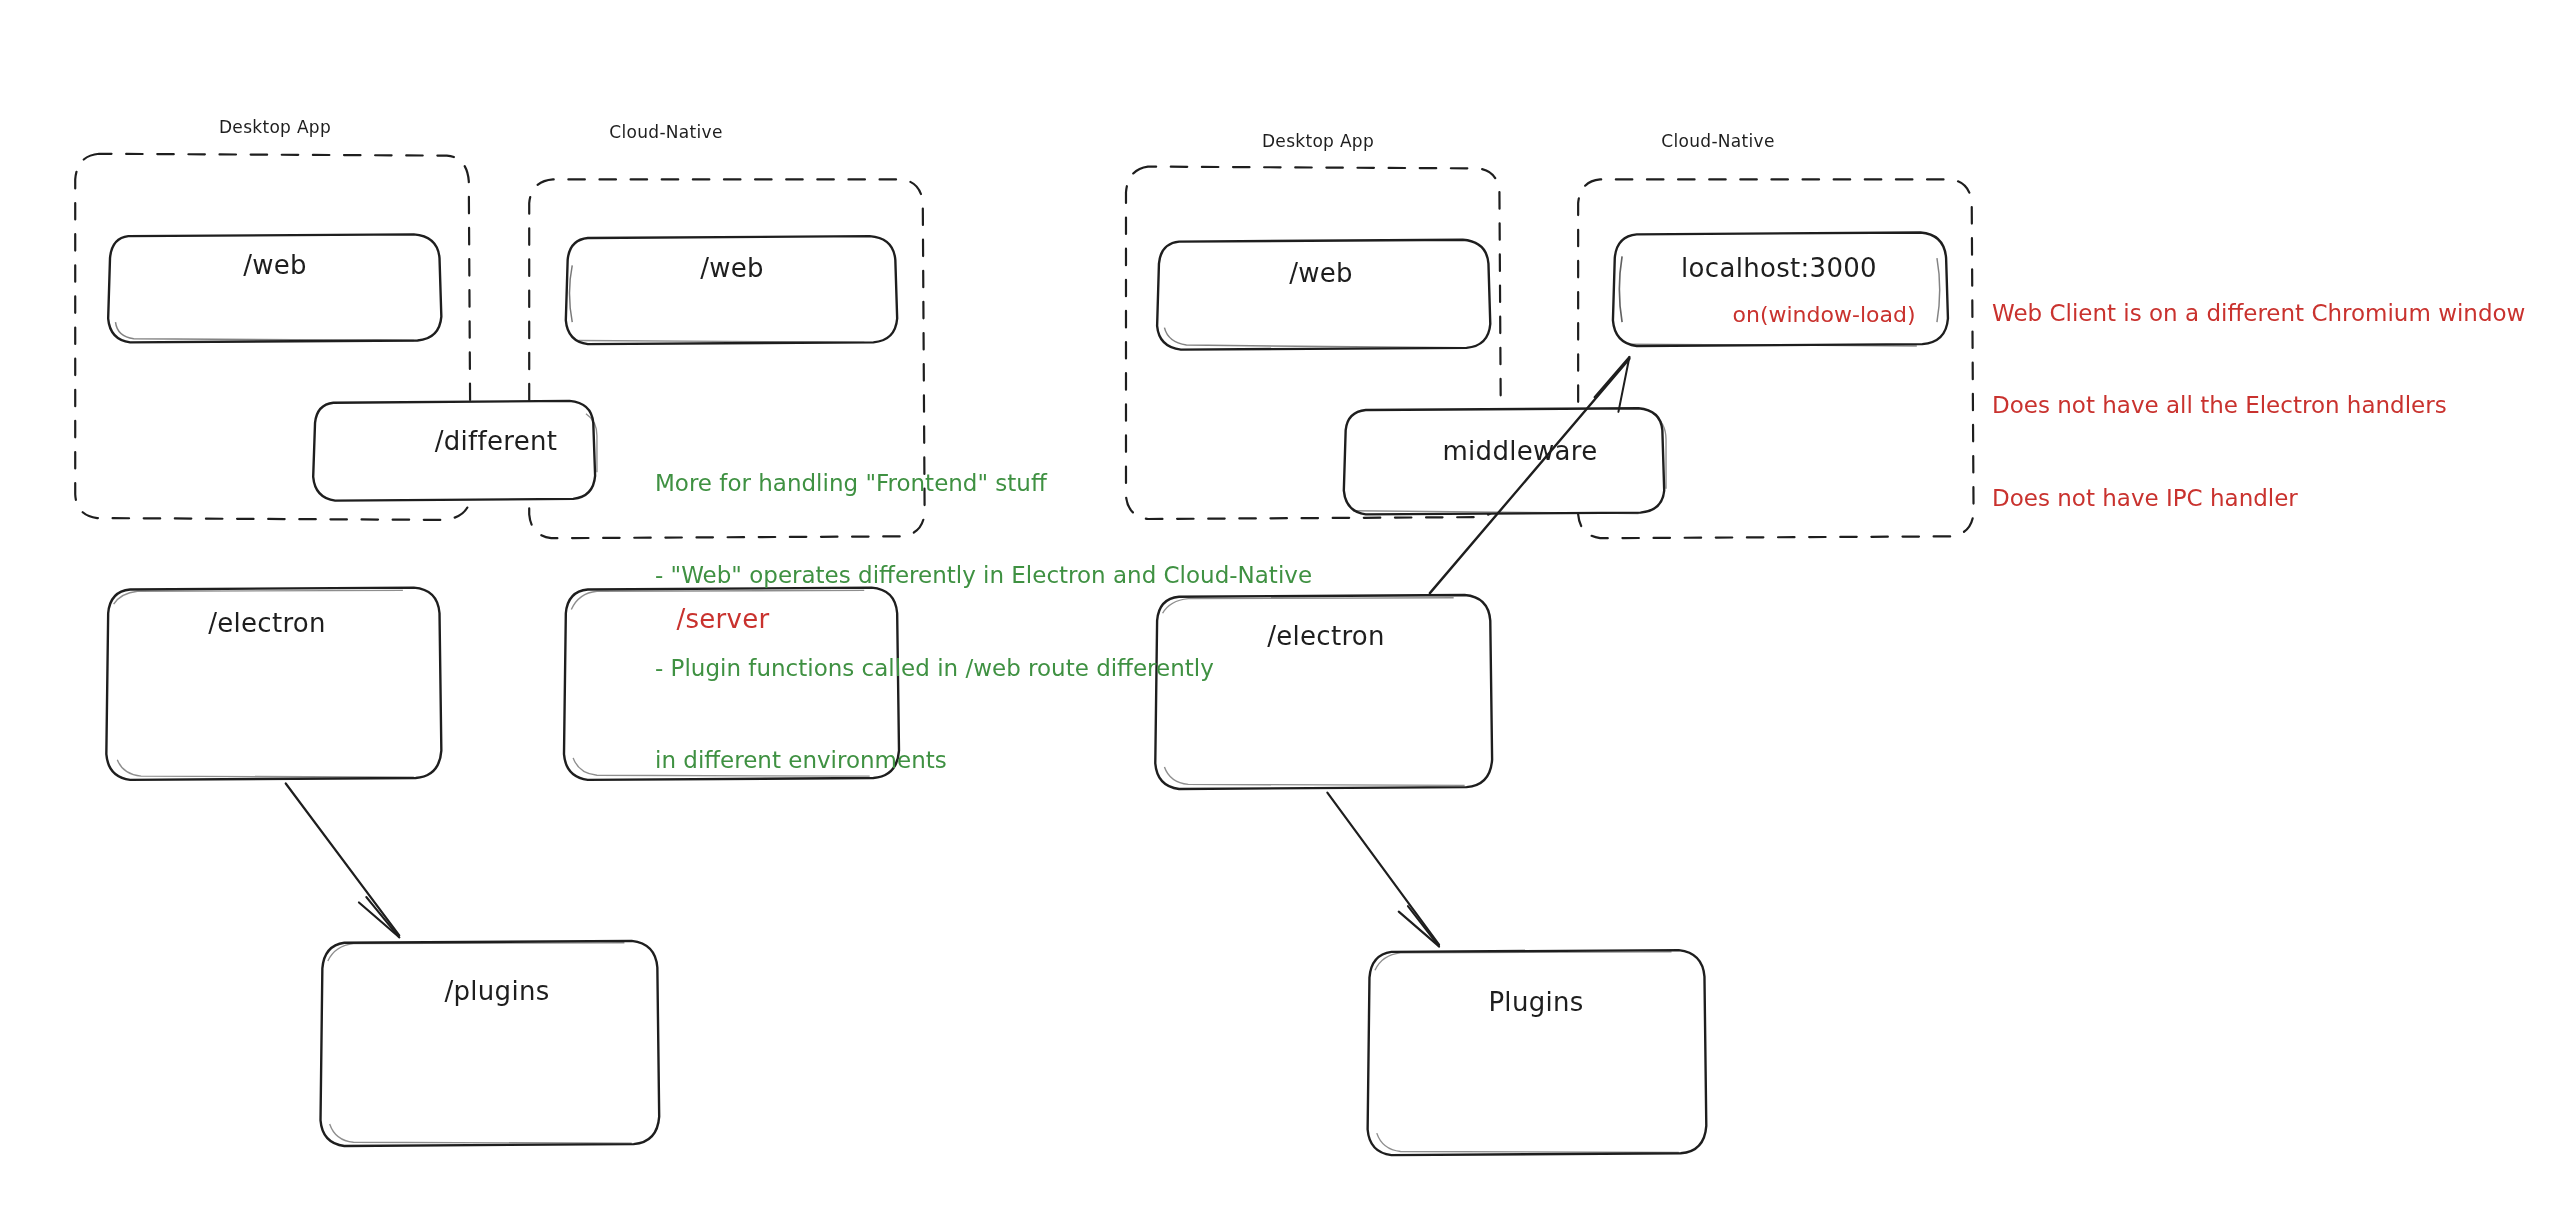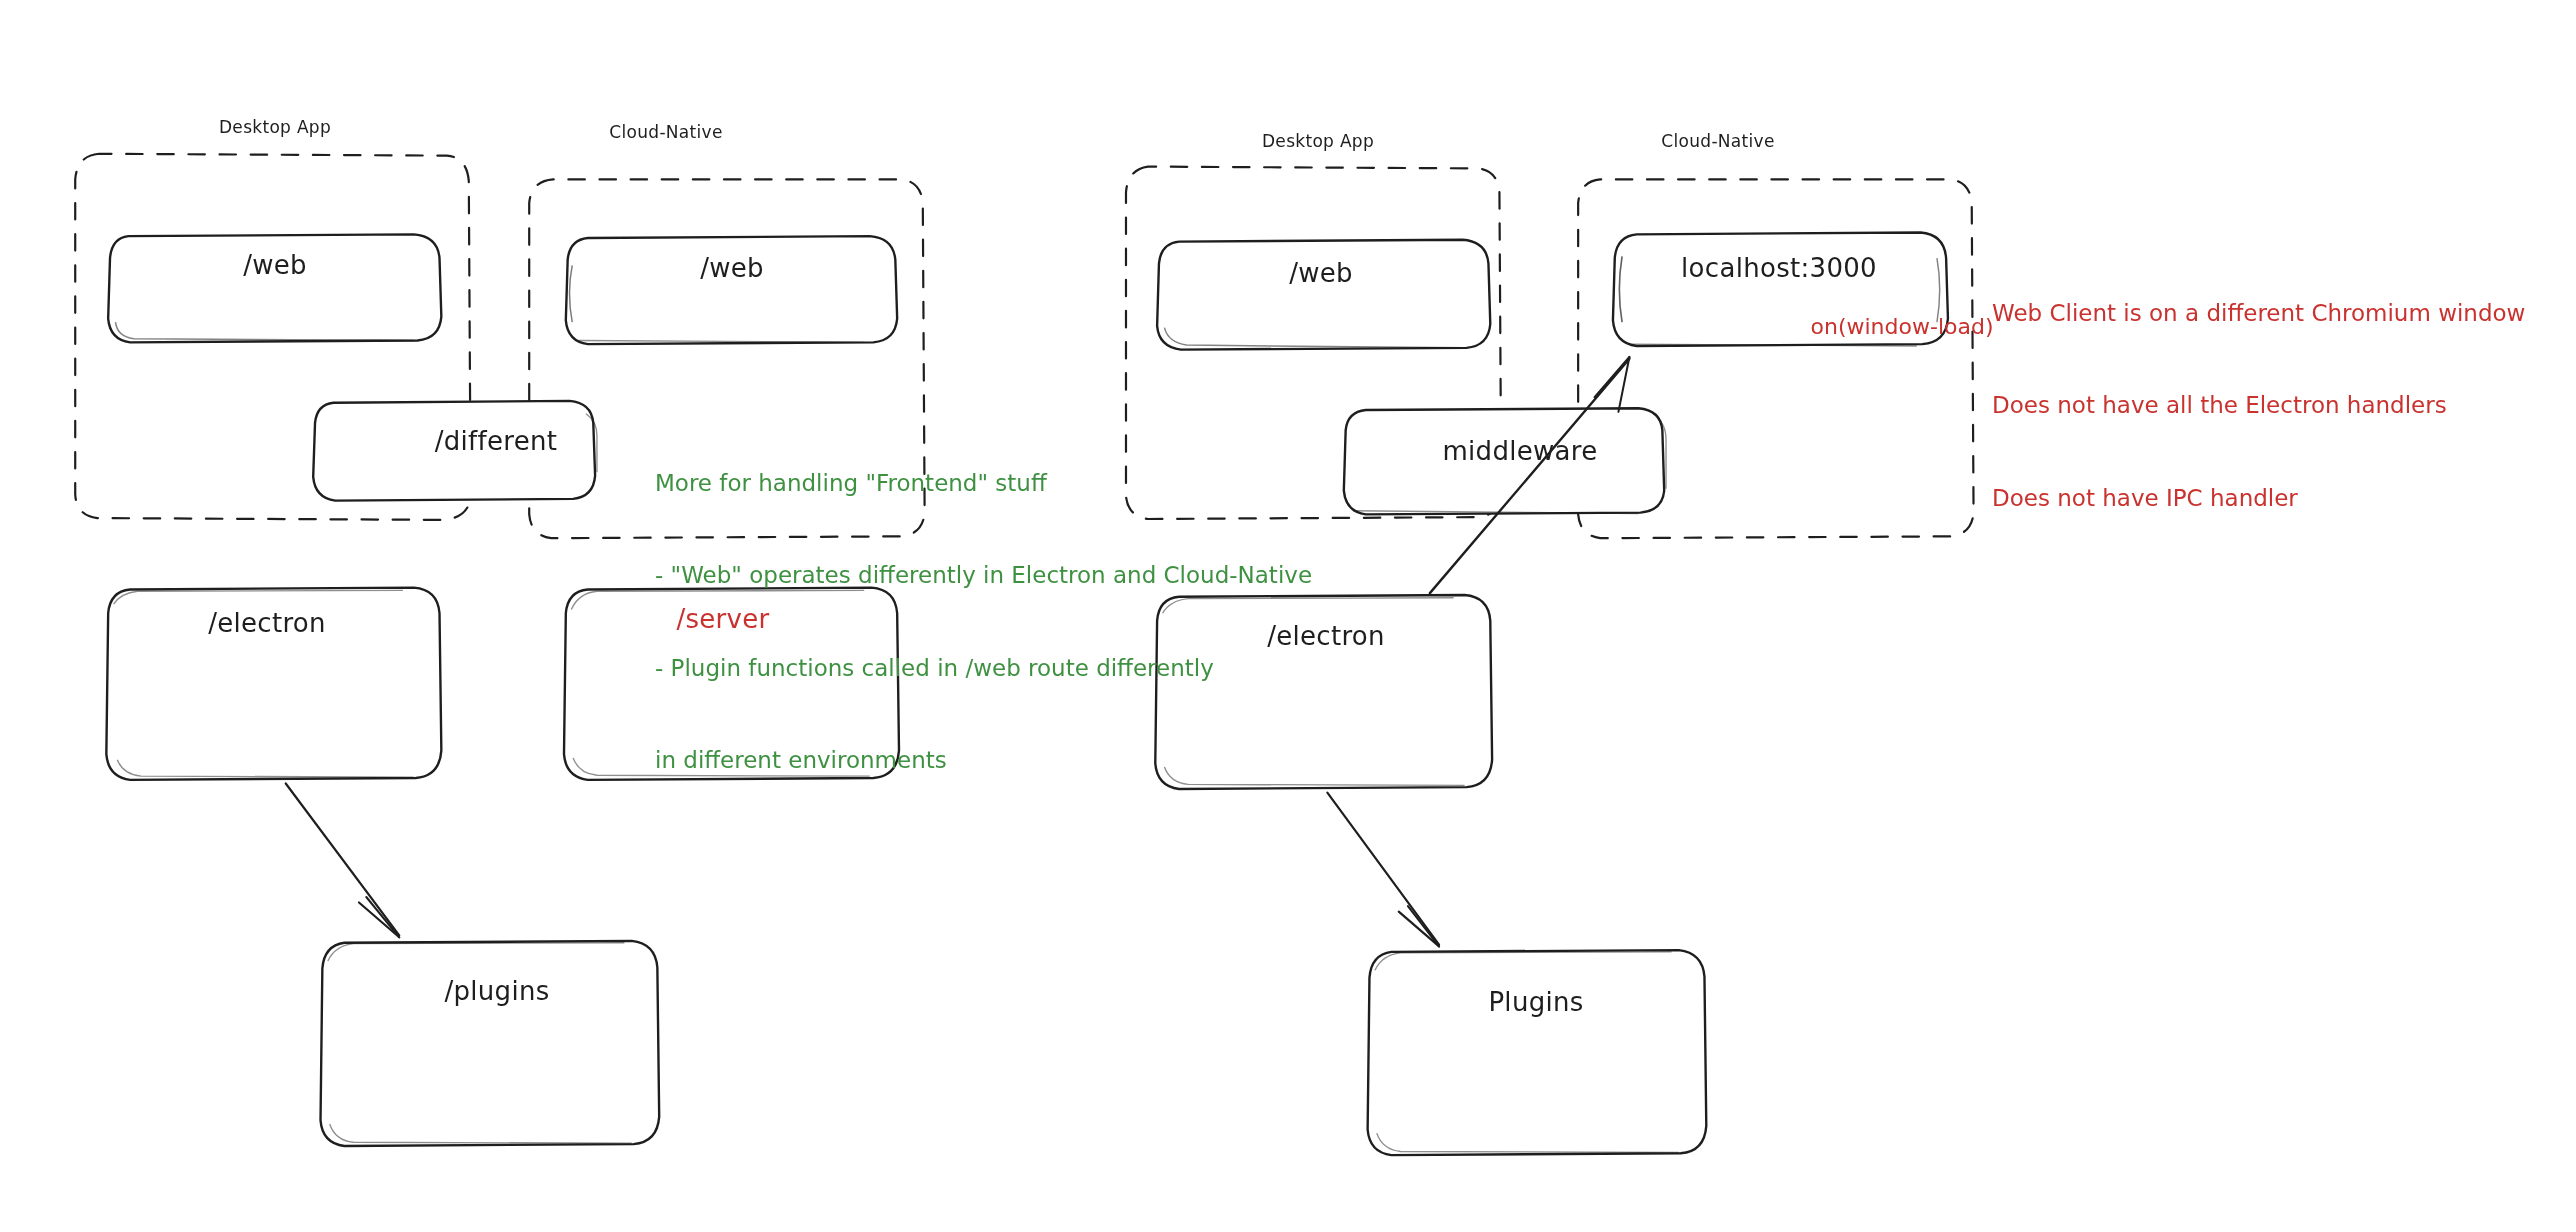--- a/index.html
+++ b/index.html
@@ -182,21 +182,21 @@
 <div class="lbl node-label" style="left:497px; top:976px;">/plugins</div>
 
 <div class="lbl node-label" style="left:1321px; top:258px;">/web</div>
 
 <div class="lbl node-label" style="left:1520px; top:436px;">middleware</div>
 
 <div class="lbl node-label" style="left:1326px; top:621px;">/electron</div>
 
 <div class="lbl node-label" style="left:1779px; top:253px;text-align:center;">localhost:3000</div>
 
-<div class="sub-label" style="left:1902px; top:302px;margin-top:12px;">on(window-load)</div>
+<div class="sub-label" style="left:1824px; top:302px;">on(window-load)</div>
 
 <div class="lbl node-label" style="left:1536px; top:987px;">Plugins</div>
 
 <div class="note green" style="left:655px; top:406px;">
   <div>More for handling "Frontend" stuff</div>
   <div>- "Web" operates differently in Electron and Cloud-Native</div>
   <div>- Plugin functions called in /web route differently</div>
   <div>in different environments</div>
 </div>
 

